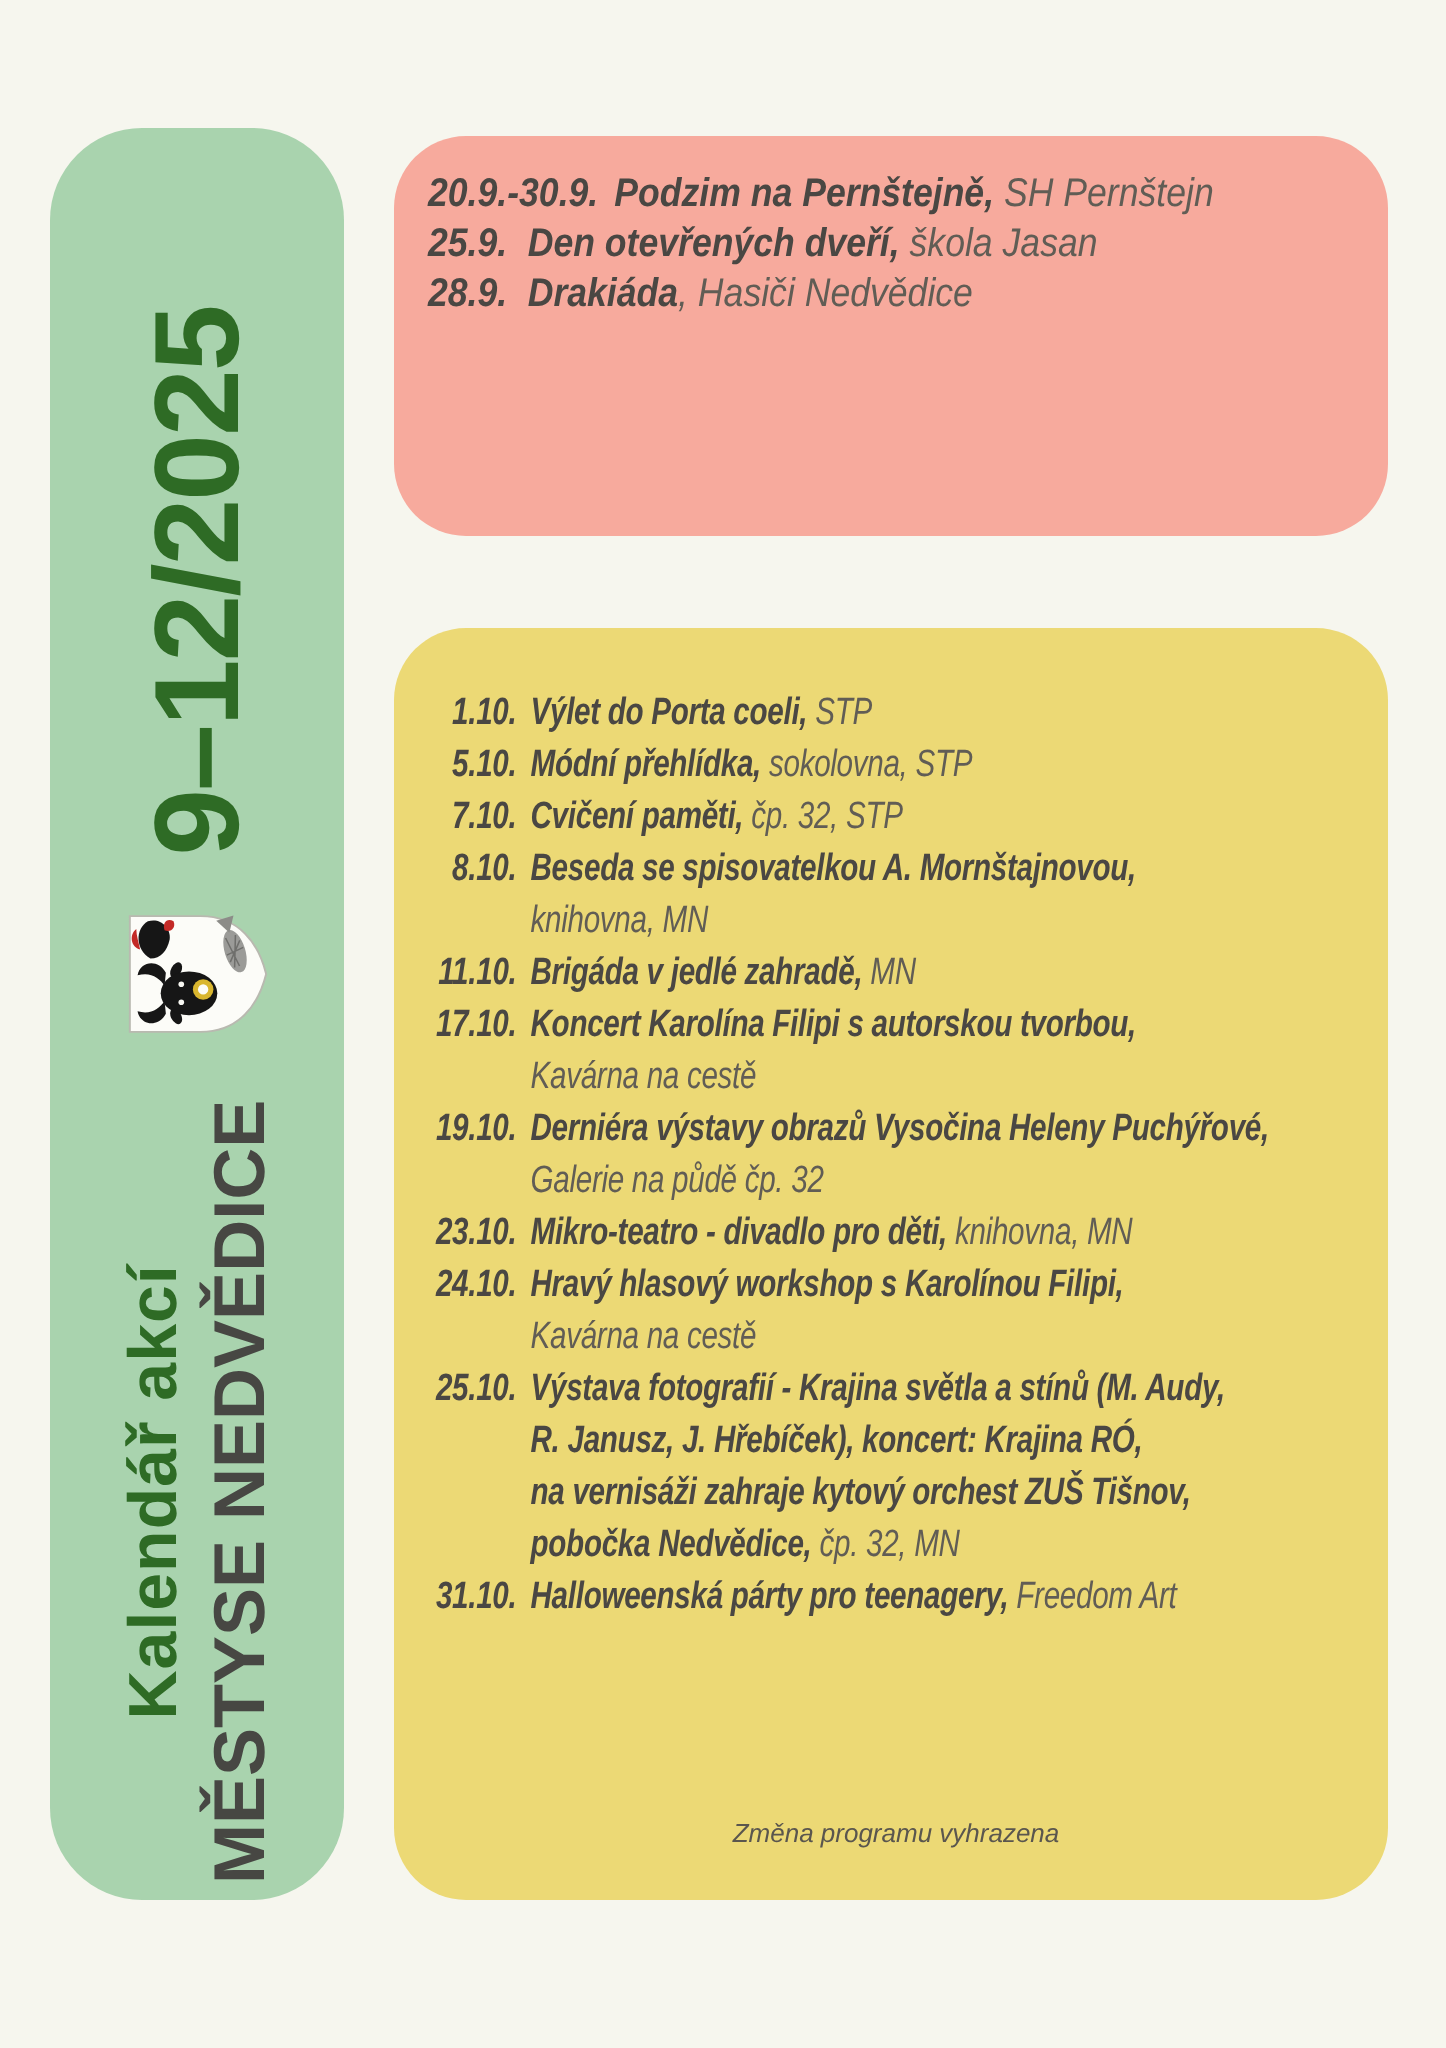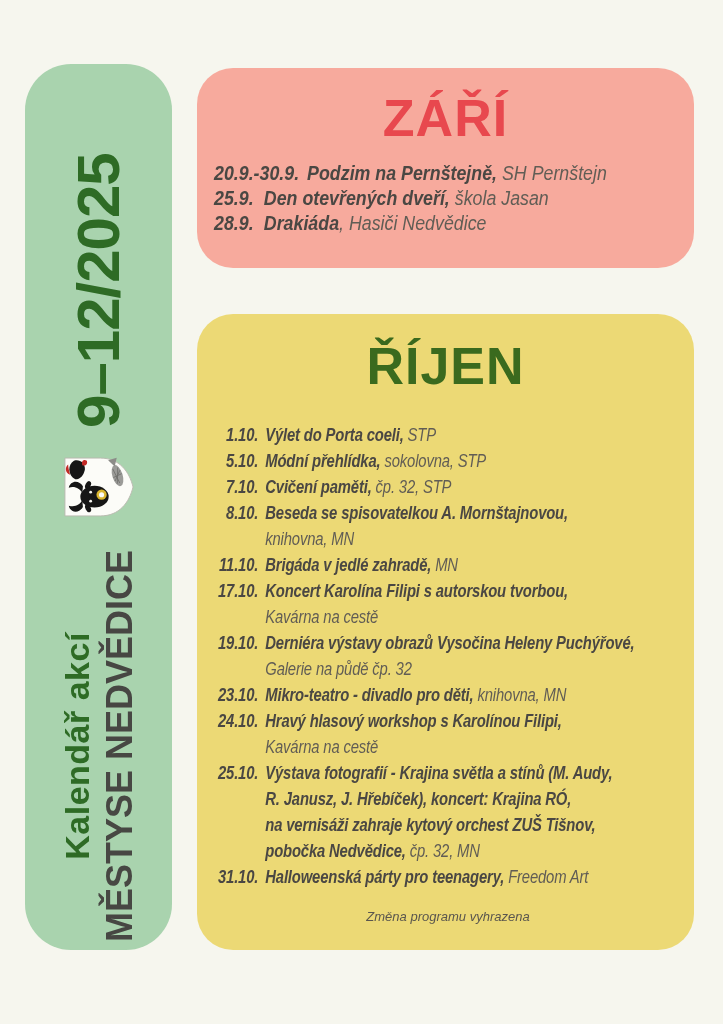--- a/index.html
+++ b/index.html
@@ -97,21 +97,20 @@
     <g transform="rotate(-17 70 82)">
       <ellipse cx="67" cy="84" rx="17" ry="8" fill="#9b9b98"></ellipse>
       <path d="M82 84 L94 77 L94 91 Z" fill="#8c8c88"></path>
       <path d="M55 80 L79 88 M55 84 L79 80 M60 78 L74 90 M66 77 L68 91" stroke="#6f6f6c" stroke-width="1.2" fill="none"></path>
     </g>
   </svg>
   <div class="sb-period" style="color: rgb(46, 107, 37);">9–12/2025</div>
 </div>
 
 <div class="box box-september" style="background: rgb(247, 170, 157);">
-  <div class="box-title" style="color: rgb(232, 72, 78);">ZÁŘÍ</div>
   <div class="events">
       <div class="event-row">
         <span class="event-date">20.9.-30.9.</span>
         <span class="event-lines">
           <span class="event-line"><b>Podzim na Pernštejně,</b><span class="loc"> SH Pernštejn</span></span>
         </span>
       </div>
       <div class="event-row">
         <span class="event-date">25.9.</span>
         <span class="event-lines">
@@ -121,21 +120,20 @@
       <div class="event-row">
         <span class="event-date">28.9.</span>
         <span class="event-lines">
           <span class="event-line"><b>Drakiáda</b><span class="loc">, Hasiči Nedvědice</span></span>
         </span>
       </div>
     </div>
 </div>
 
 <div class="box box-october" style="background: rgb(236, 217, 117);">
-  <div class="box-title" style="color: rgb(58, 106, 30);">ŘÍJEN</div>
   <div class="events">
       <div class="event-row">
         <span class="event-date">1.10.</span>
         <span class="event-lines">
           <span class="event-line"><b>Výlet do Porta coeli,</b><span class="loc"> STP</span></span>
         </span>
       </div>
       <div class="event-row">
         <span class="event-date">5.10.</span>
         <span class="event-lines">

